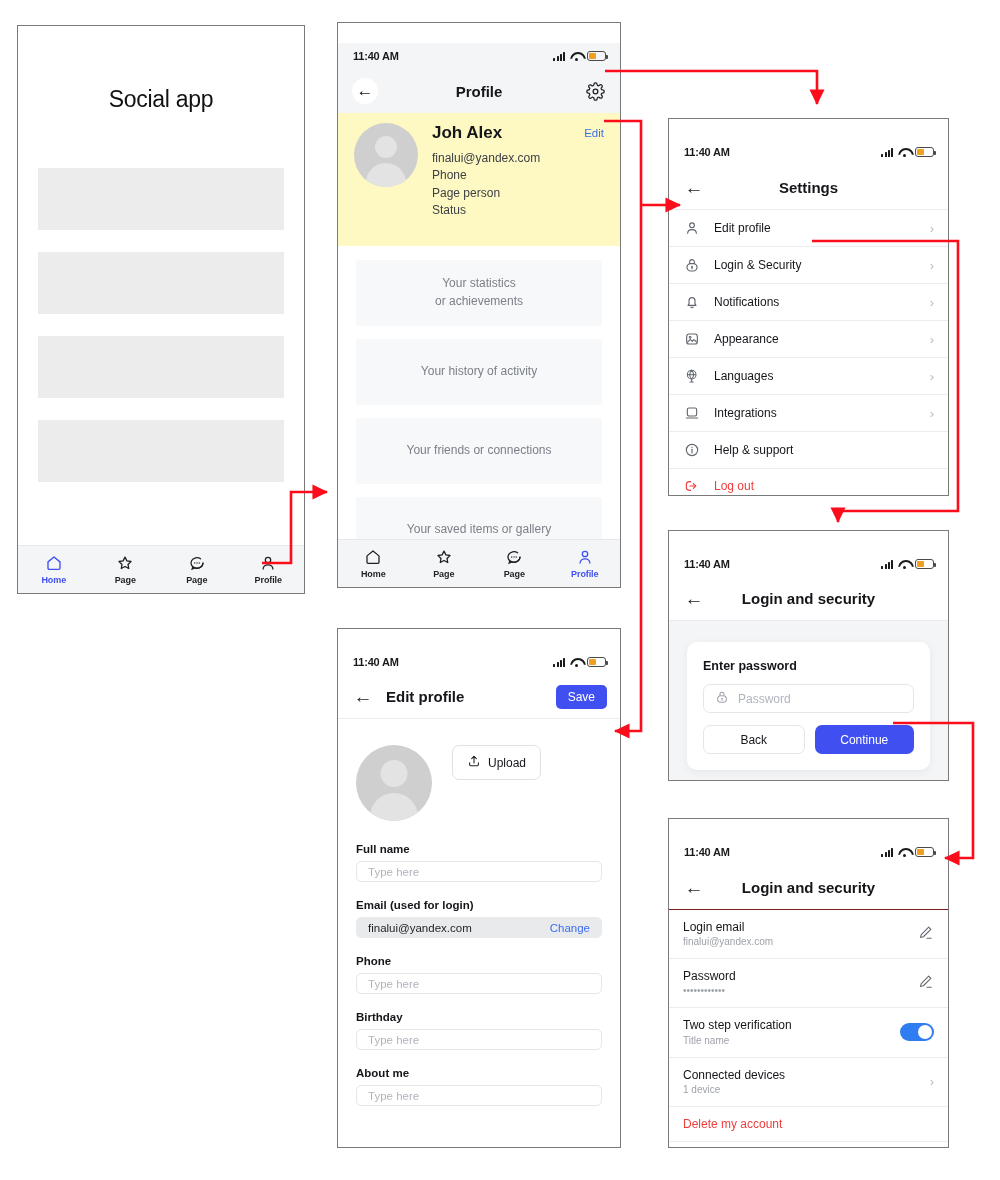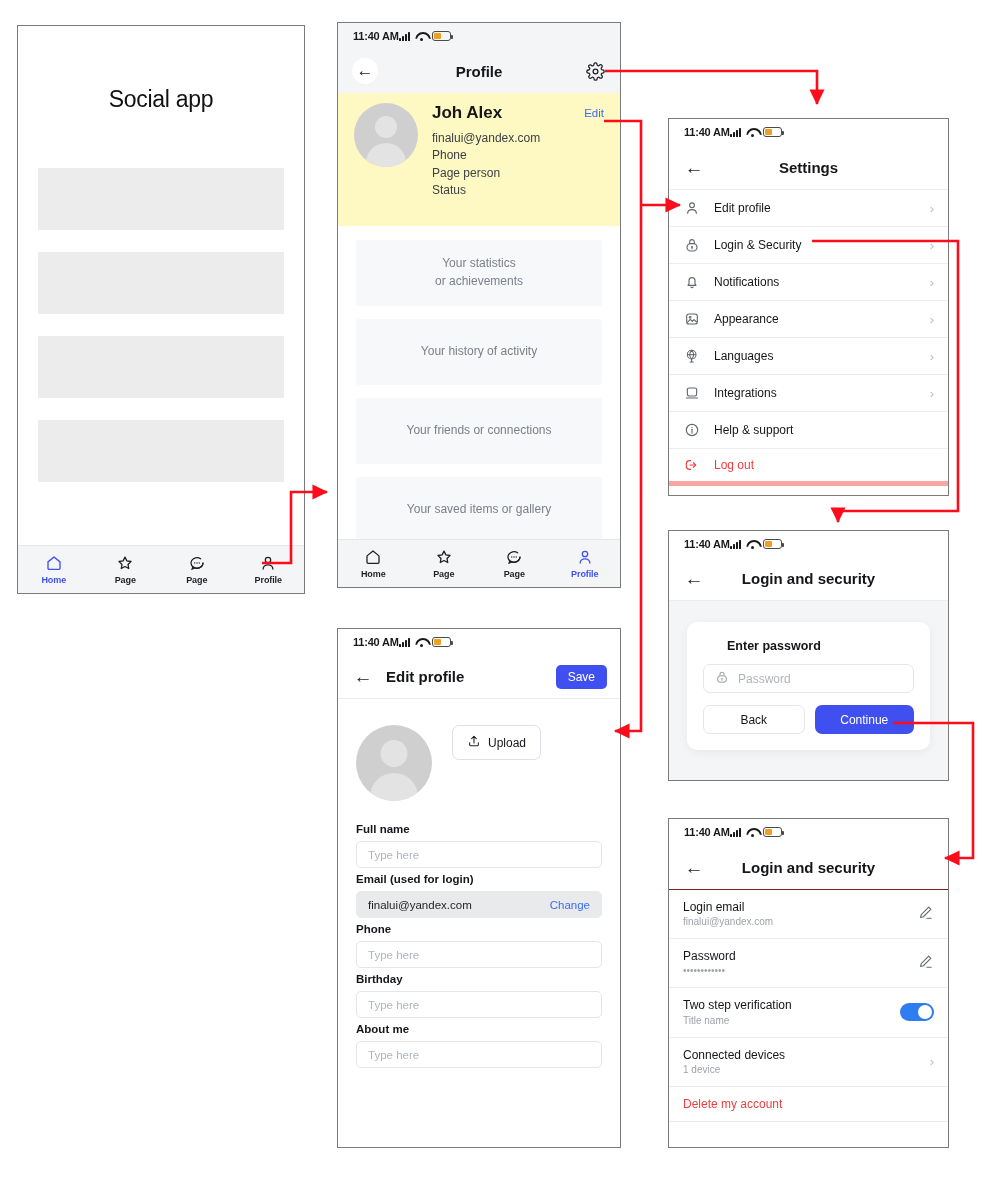--- a/index.html
+++ b/index.html
@@ -13,23 +13,24 @@
   }
   .screen {
     position: absolute;
     background: #ffffff;
     border: 1px solid #7a7a7a;
     overflow: hidden;
   }
   
   .statusbar {
     height: 26px;
-    display: flex; align-items: center; justify-content: flex-start;
+    display: flex; align-items: center; justify-content: space-between;
     padding: 0 14px 0 15px;
     background: #ffffff;
+    margin-top: 20px;
   }
   .sb-time { font-size: 11px; font-weight: bold; color: #1a1a1a; letter-spacing: -0.2px; }
   .sb-icons { display: flex; align-items: center; gap: 5px; }
   .bars { display: flex; align-items: flex-end; gap: 1.2px; height: 9px; }
   .bars i { display: block; width: 2px; background: #1a1a1a; border-radius: 0.5px; }
   .bars i:nth-child(1){height:3px}.bars i:nth-child(2){height:5px}
   .bars i:nth-child(3){height:7px}.bars i:nth-child(4){height:9px}
   .wifi { width: 12px; height: 9px; position: relative; }
   .wifi::before{
     content:""; position:absolute; left:0; top:0; width:12px; height:12px;
@@ -94,21 +95,21 @@
     font-size:12px; color:#7b7f88; line-height:1.45; }
   #s2 .tabbar { position:absolute; left:0; right:0; bottom:0; }
 
   
   #s3 { left:668px; top:118px; width:281px; height:378px; }
   #s3 .appbar { justify-content:center; }
   #s3 .back-arrow { position:absolute; left:14px; }
   .set-list { border-top:1px solid #ebecef; }
   .set-item { display:flex; align-items:center; height:37px; padding:0 14px;
     border-bottom:1px solid #ebecef; gap:13px; }
-  .set-item:last-child { border-bottom:5px solid #fca5a5; }
+  .set-item:last-child { border-bottom:3px solid #fca5a5; }
   .set-ico { width:18px; height:18px; flex:none; display:flex; align-items:center; justify-content:center; }
   .set-label { font-size:12px; color:#15161a; flex:1; }
   .set-item.danger .set-label { color:#f03c3c; }
   .chev { color:#b8bcc4; font-size:13px; }
 
   
   #s4 { left:337px; top:628px; width:284px; height:520px; }
   #s4 .appbar { border-bottom:1px solid #ebecef; }
   #s4 .appbar-title { margin-left:12px; }
   .save-btn { position:absolute; right:13px; top:50%; transform:translateY(-50%);
@@ -116,36 +117,36 @@
     padding:5px 12px; border-radius:5px; }
   .ep-top { display:flex; align-items:flex-start; gap:20px; padding:26px 18px 22px; }
   .avatar-lg { width:76px; height:76px; border-radius:50%; background:#cfcfcf;
     position:relative; overflow:hidden; flex:none; }
   .avatar-lg::before{ content:""; position:absolute; left:50%; top:15px; transform:translateX(-50%);
     width:27px; height:27px; border-radius:50%; background:#e3e3e3; }
   .avatar-lg::after{ content:""; position:absolute; left:50%; top:48px; transform:translateX(-50%);
     width:48px; height:40px; border-radius:24px 24px 0 0; background:#e3e3e3; }
   .upload-btn { border:1px solid #dfe1e6; border-radius:7px; padding:8px 14px;
     display:flex; align-items:center; gap:7px; font-size:12px; color:#15161a; background:#fff; }
-  .field { padding:0 18px; margin-bottom:5px; }
+  .field { padding:0 18px; margin-bottom:17px; }
   .field-label { font-size:11.5px; font-weight:bold; color:#15161a; margin-bottom:6px; }
-  .field-input { height:27px; border:1px solid #e4e6ea; border-radius:5px;
+  .field-input { height:21px; border:1px solid #e4e6ea; border-radius:5px;
     display:flex; align-items:center; padding:0 11px; font-size:11.5px; color:#b0b4bd; }
   .field-input.filled { background:#e8eaec; border-color:#e8eaec; color:#1f2023;
     justify-content:space-between; }
   .change-link { color:#3d6ef0; font-size:11.5px; font-weight:500; }
 
   
   #s5 { left:668px; top:530px; width:281px; height:251px; }
   #s5 .appbar { justify-content:center; border-bottom:1px solid #ebecef; }
   #s5 .back-arrow { position:absolute; left:14px; }
   .modal-wrap { background:#f4f5f7; height:100%; padding:21px 18px; }
   .modal { background:#fff; border-radius:10px; padding:17px 16px 16px;
     box-shadow:0 2px 10px rgba(0,0,0,0.06); }
-  .modal-title { font-size:12.5px; font-weight:bold; color:#15161a; margin-bottom:11px;margin-left:24px; }
+  .modal-title { font-size:12.5px; font-weight:bold; color:#15161a; margin-bottom:11px; }
   .pw-input { height:29px; border:1px solid #e4e6ea; border-radius:7px;
     display:flex; align-items:center; gap:9px; padding:0 11px;
     font-size:12px; color:#b0b4bd; margin-bottom:12px; }
   .modal-btns { display:flex; gap:10px; }
   .btn-back { flex:1; height:29px; border:1px solid #e4e6ea; border-radius:7px;
     display:flex; align-items:center; justify-content:center; font-size:12px; color:#15161a; }
   .btn-continue { flex:1; height:29px; background:#4050f0; border-radius:7px;
     display:flex; align-items:center; justify-content:center; font-size:12px; color:#fff; font-weight:500; }
 
   

